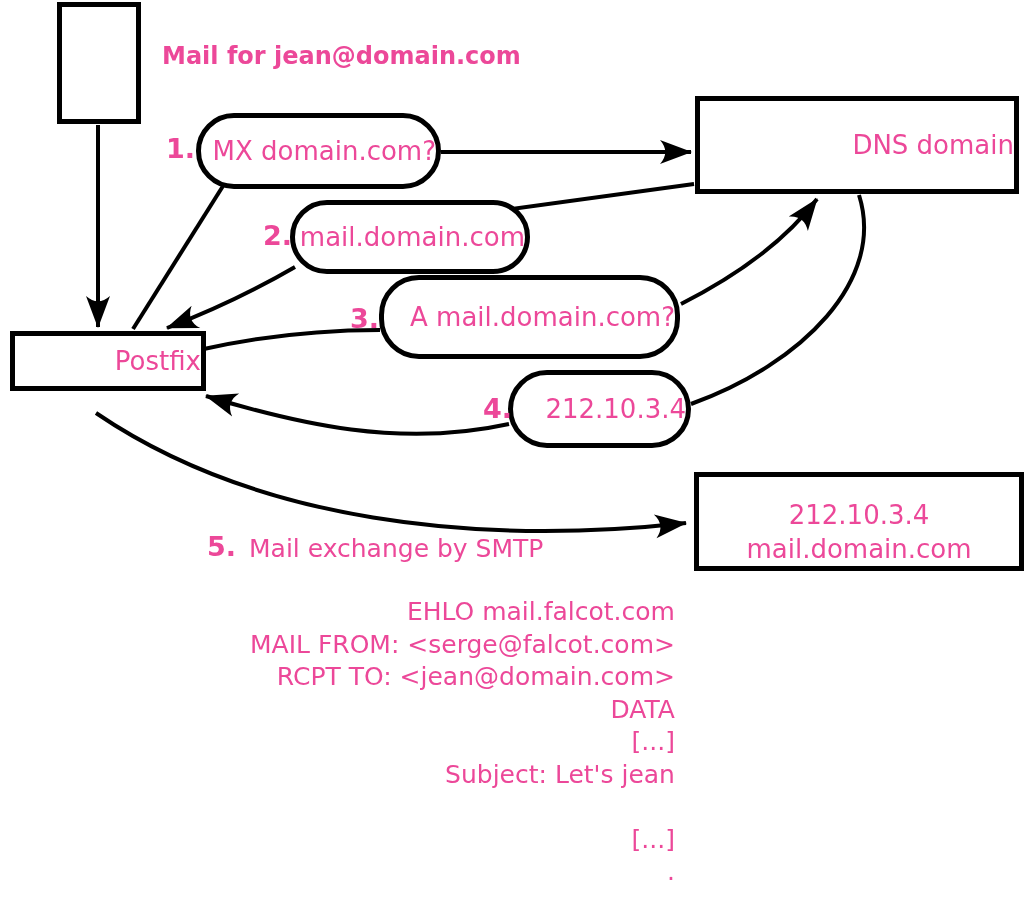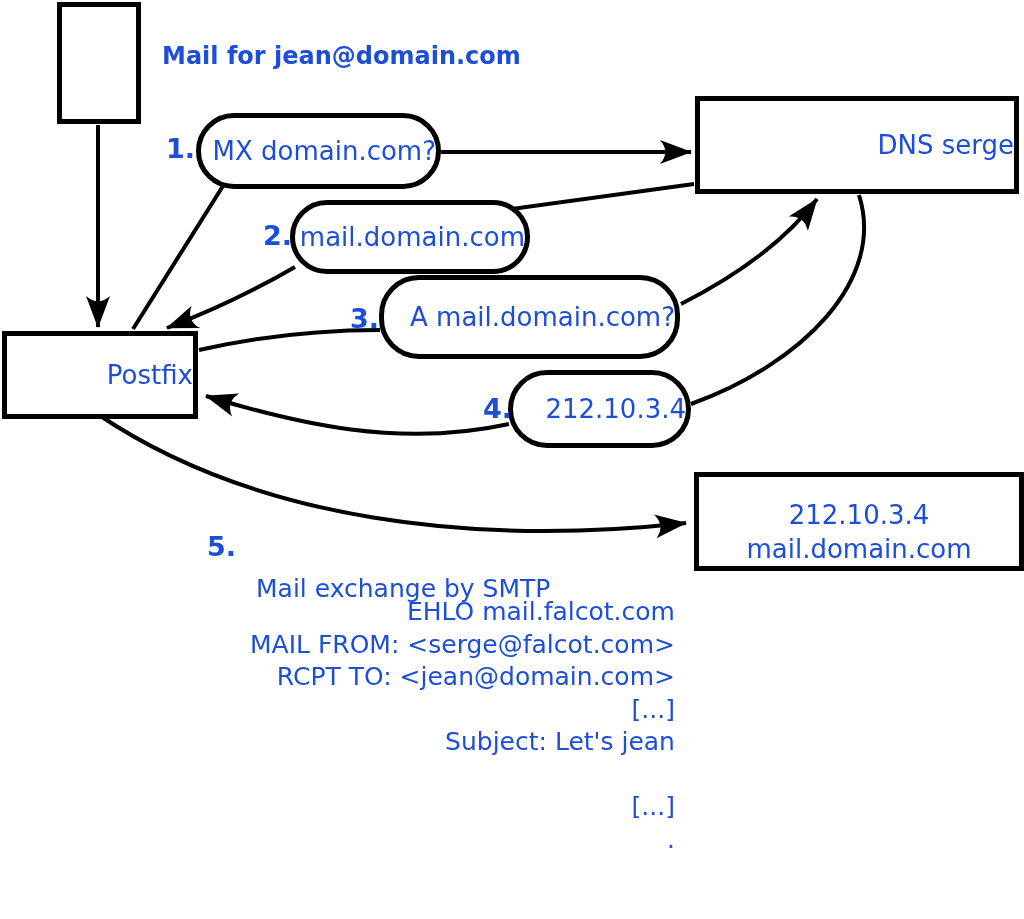--- a/index.html
+++ b/index.html
@@ -7,21 +7,21 @@
     padding: 0;
     background: #ffffff;
     font-family: "DejaVu Sans", "Liberation Sans", sans-serif;
   }
   #canvas {
     position: relative;
     width: 1024px;
     height: 919px;
     background: #ffffff;
     overflow: hidden;
-    color: #1d4ed8;
+    color: #ec4899;
   }
   #connectors {
     position: absolute;
     left: 0; top: 0;
     width: 1024px;
     height: 919px;
   }
   .node {
     position: absolute;
     box-sizing: border-box;
@@ -96,26 +96,26 @@
       <path d="M 859 195 C 886 280 802 364 691 404"></path>
       <path d="M 509 424 C 400 448 298 424 206 396" marker-end="url(#ah)"></path>
       <path d="M 96 413 C 256 522 478 546 686 523" marker-end="url(#ah)"></path>
     </g>
   </svg>
 
   <div class="node" style="left:57px; top:2px; width:84px; height:122px;"></div>
 
   <div class="free-label" id="title-label" style="left:162px; top:41px;">Mail for jean@domain.com</div>
 
-  <div class="node" style="left:2px; top:331px; width:196px; height:88px;">
+  <div class="node" style="left:10px; top:331px; width:196px; height:60px;">
     <span>Postfix</span>
   </div>
 
   <div class="node" style="left:695px; top:96px; width:324px; height:98px;">
-    <span>DNS serge</span>
+    <span>DNS domain</span>
   </div>
 
   <div class="node" id="server-box" style="left:694px; top:472px; width:330px; height:99px;">
     <div>212.10.3.4</div>
     <div>mail.domain.com</div>
   </div>
 
   <div class="node pill" style="left:196px; top:113px; width:245px; height:76px;">
     <span>MX domain.com?</span>
   </div>
@@ -128,26 +128,27 @@
   <div class="node pill" style="left:508px; top:370px; width:183px; height:78px;">
     <span>212.10.3.4</span>
   </div>
 
   <div class="num-label" style="left:166px; top:134px;">1.</div>
   <div class="num-label" style="left:263px; top:221px;">2.</div>
   <div class="num-label" style="left:350px; top:304px;">3.</div>
   <div class="num-label" style="left:483px; top:394px;">4.</div>
   <div class="num-label" style="left:207px; top:532px;">5.</div>
 
-  <div class="free-label" id="step5-label" style="left:256px; top:534px;margin-top:40px;">Mail exchange by SMTP</div>
+  <div class="free-label" id="step5-label" style="left:249px; top:534px;">Mail exchange by SMTP</div>
 
   <div id="smtp-block">
     <div class="smtp-line">EHLO mail.falcot.com</div>
     <div class="smtp-line">MAIL FROM: &lt;serge@falcot.com&gt;</div>
     <div class="smtp-line">RCPT TO: &lt;jean@domain.com&gt;</div>
+    <div class="smtp-line">DATA</div>
     <div class="smtp-line">[...]</div>
     <div class="smtp-line">Subject: Let's jean</div>
     <div class="smtp-line"></div>
     <div class="smtp-line">[...]</div>
     <div class="smtp-line">.</div>
   </div>
 
 </div>
 
 </body></html>

